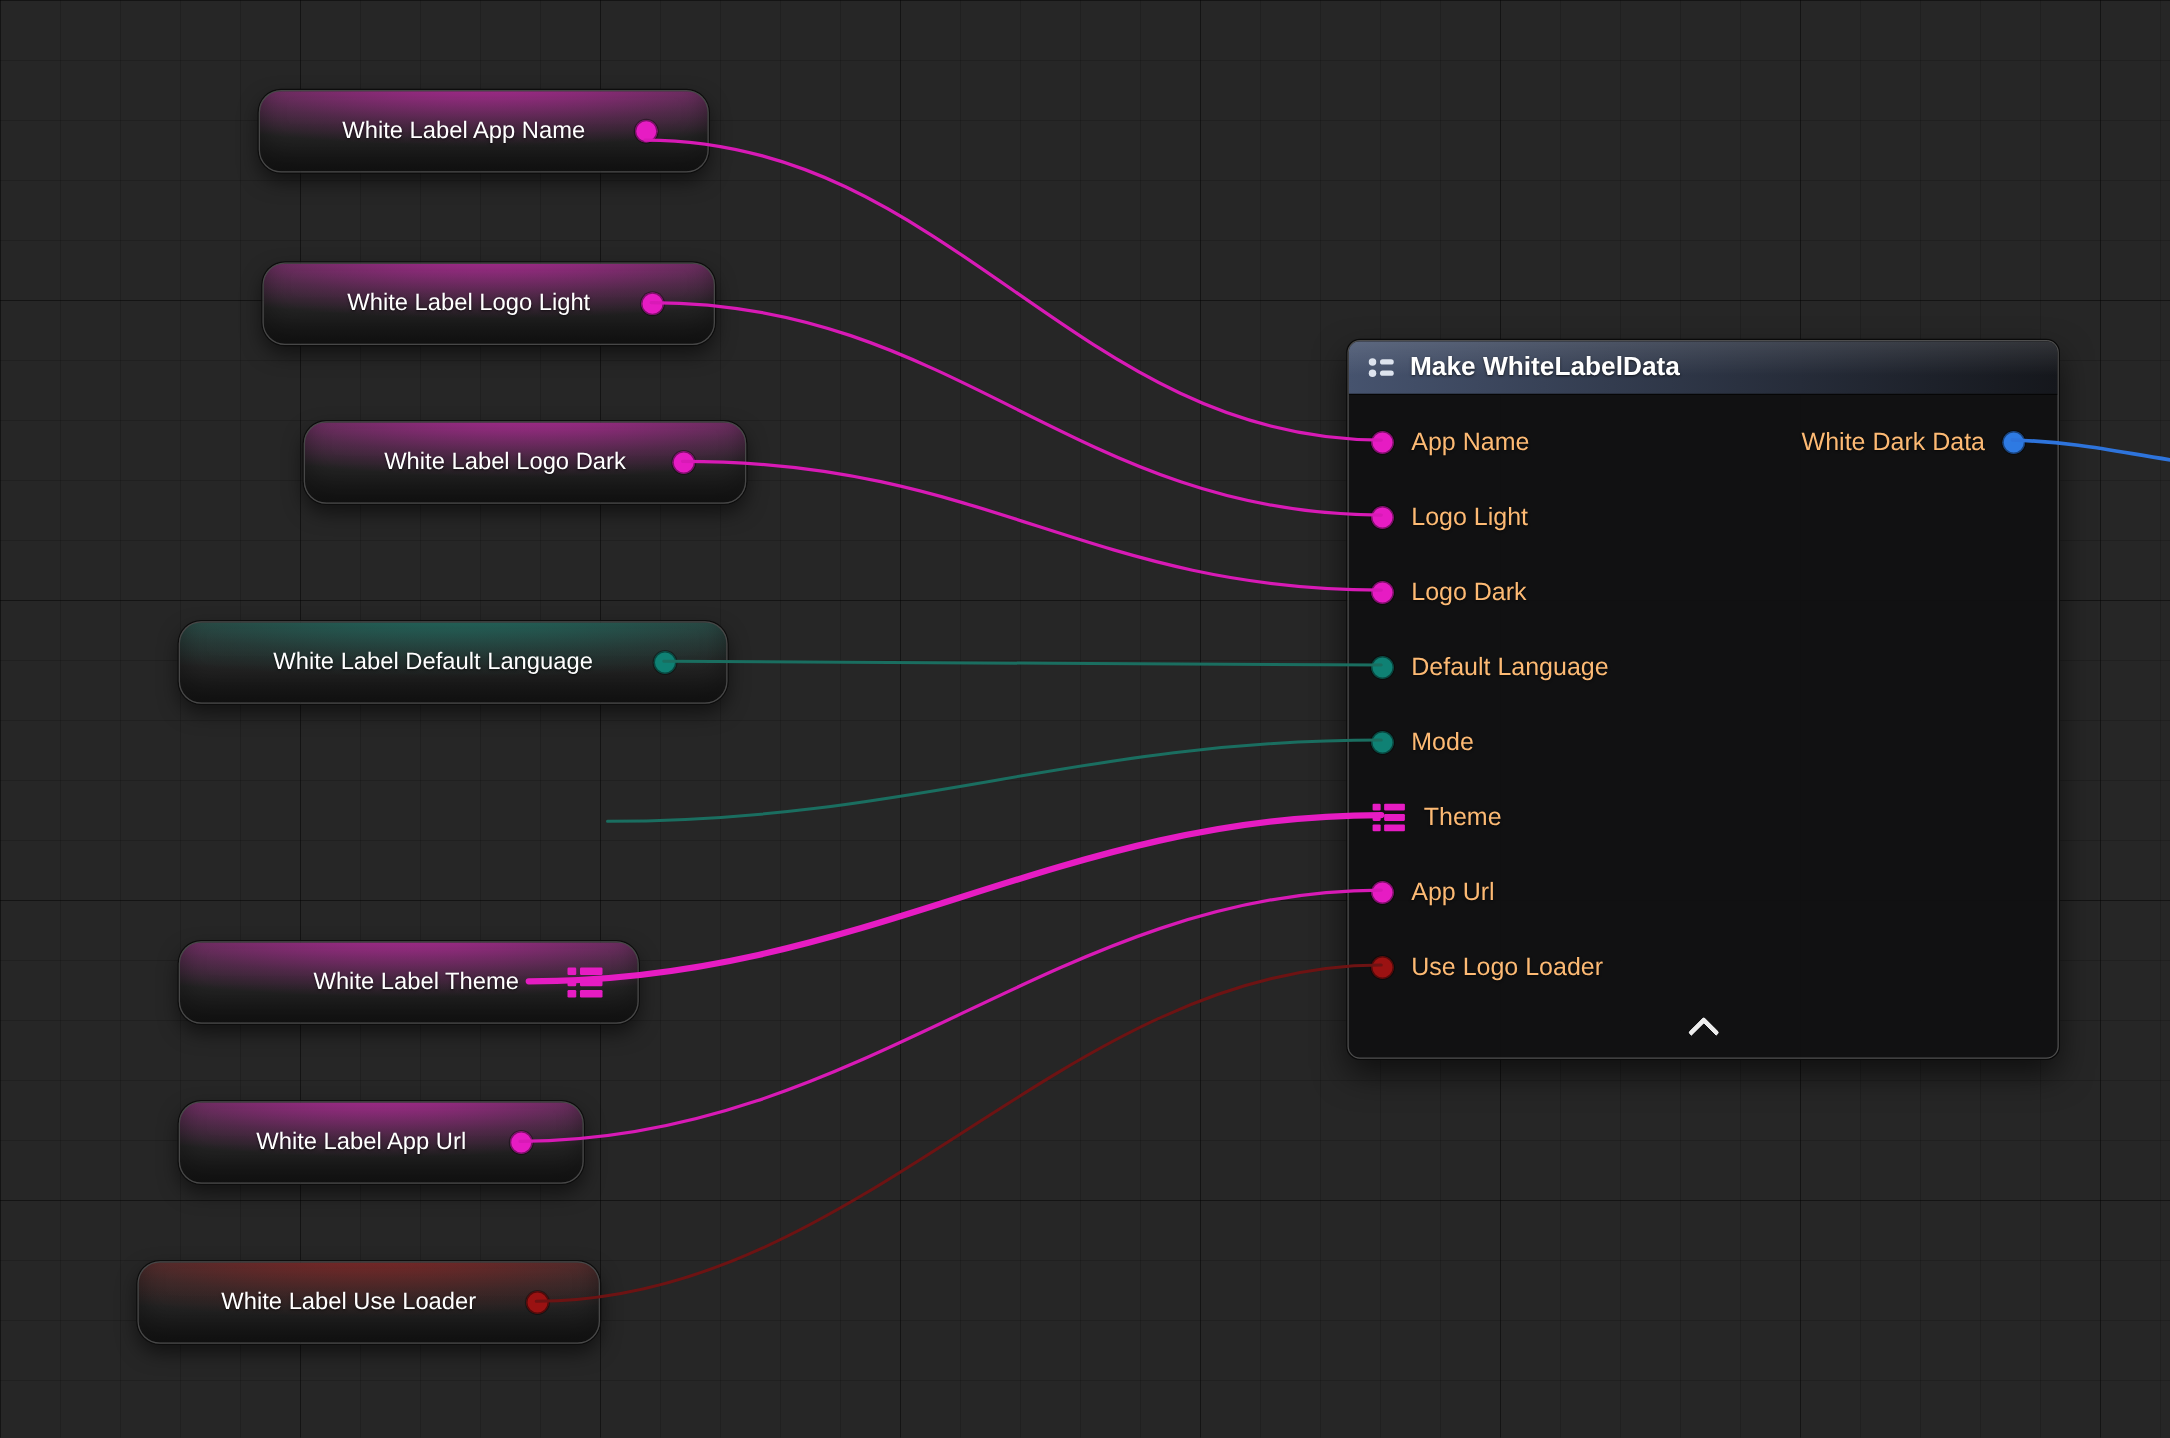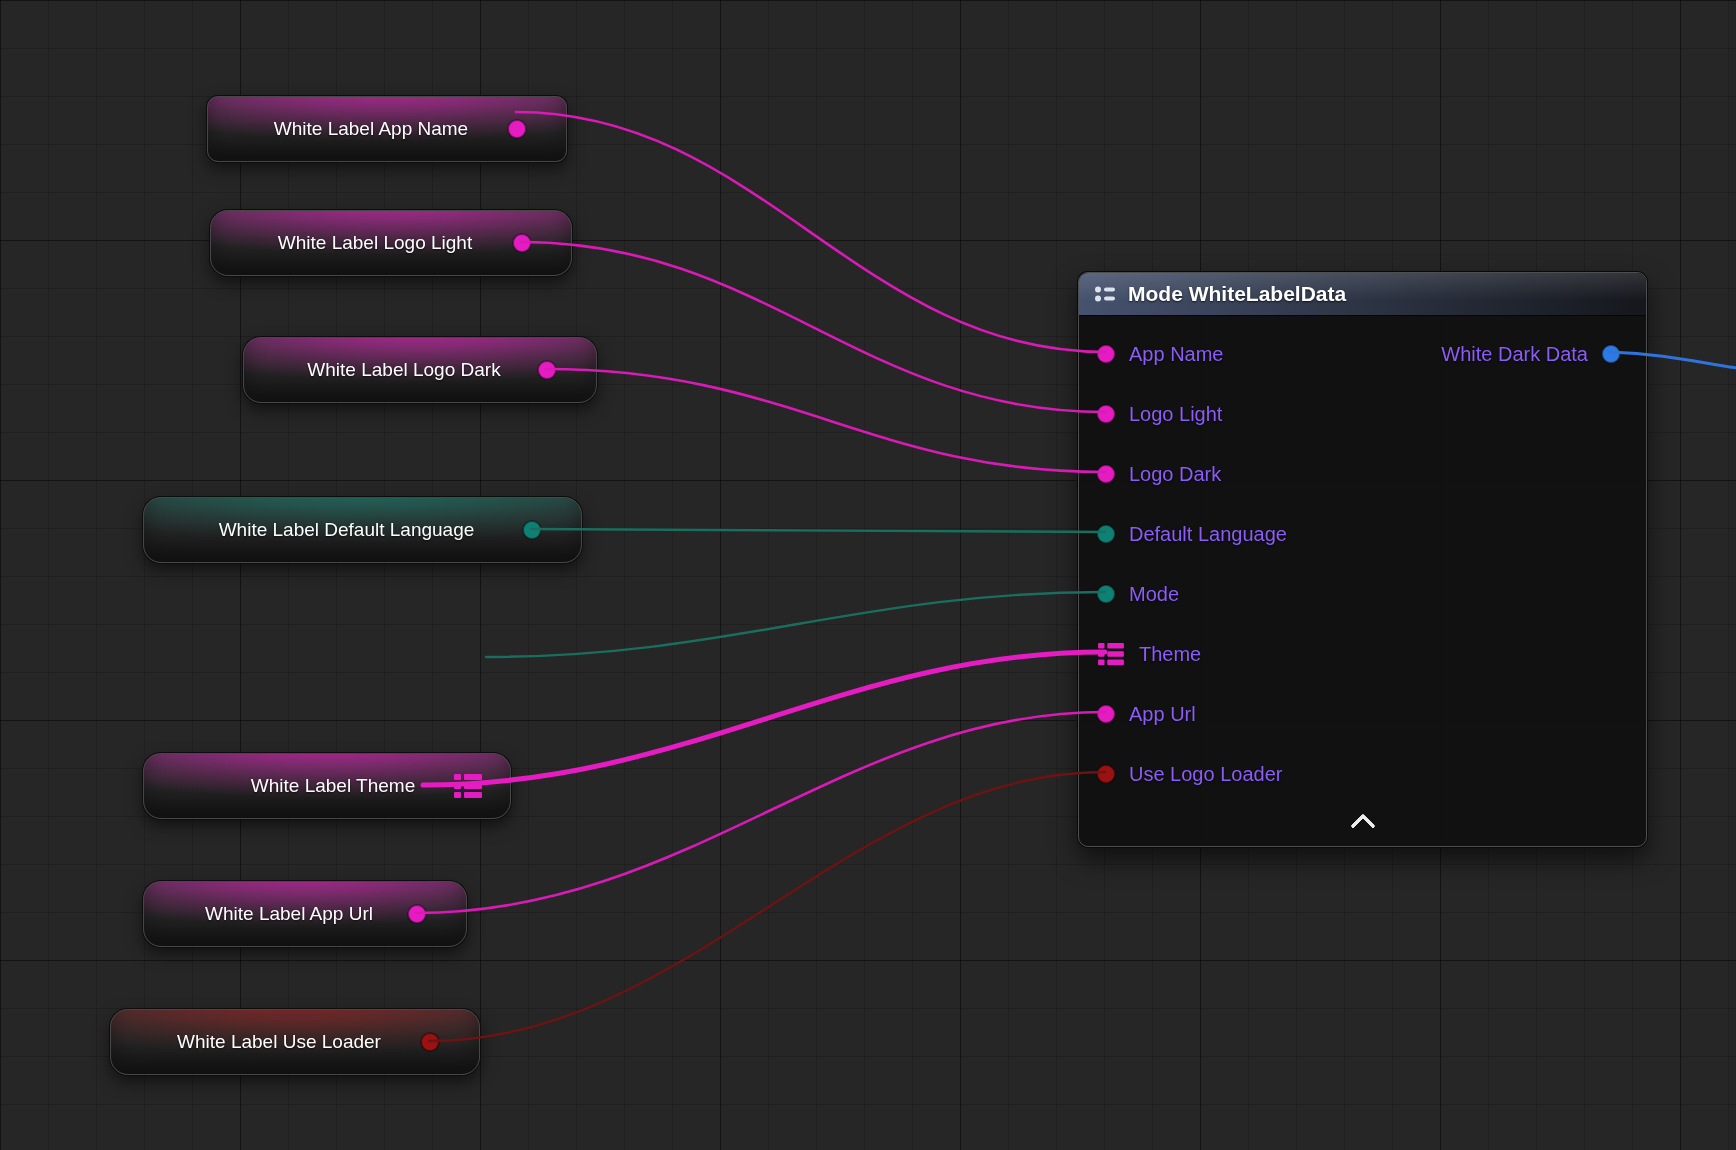--- a/index.html
+++ b/index.html
@@ -84,21 +84,21 @@
       linear-gradient(180deg, rgba(255,255,255,0.12), rgba(255,255,255,0) 65%),
       linear-gradient(90deg,#46536e 0%, #2a3140 55%, #15171c 100%);
     display:flex;align-items:center;gap:10px;padding:0 13px;
     color:#ffffff;font-size:21px;font-weight:bold;
     border-bottom:1px solid #060606;
     text-shadow:0 1px 2px rgba(0,0,0,0.7);
   }
   .make-body{padding-top:8px;position:relative;}
   .pin-row{
     height:60px;display:flex;align-items:center;
-    padding:0 26px 0 18px;color:#8b5cf6;font-size:20px;
+    padding:0 26px 0 18px;color:#fdba74;font-size:20px;
   }
   .pin-row.first{justify-content:space-between;}
   .pin-group{display:flex;align-items:center;gap:14px;}
   .pin-inline{
     display:inline-block;width:18px;height:18px;border-radius:50%;
     box-shadow:inset 0 0 0 1px rgba(0,0,0,0.45), 0 0 0 1px rgba(0,0,0,0.35);
     flex:0 0 auto;
   }
   .pin-inline-grid{display:inline-block;width:28px;height:24px;line-height:0;flex:0 0 auto;}
   .pin-label{white-space:nowrap;text-shadow:0 1px 2px rgba(0,0,0,0.6);}
@@ -111,21 +111,21 @@
     width:14px;height:14px;margin-top:8px;
     border-top:4px solid #ededed;border-left:4px solid #ededed;
     border-radius:2px;transform:rotate(45deg);
   }
 </style>
 </head>
 <body>
 
 <div class="canvas">
 
-  <div class="vnode tint-magenta" style="left:207px;top:96px;width:358px;border-radius:11px;">
+  <div class="vnode tint-magenta" style="left:207px;top:72px;width:358px;">
     <span class="vlabel">White Label App Name</span>
     <span class="pin pin-string"></span>
   </div>
 
   <div class="vnode tint-magenta" style="left:210px;top:210px;width:360px;">
     <span class="vlabel">White Label Logo Light</span>
     <span class="pin pin-string"></span>
   </div>
 
   <div class="vnode tint-magenta" style="left:243px;top:337px;width:352px;">
@@ -166,21 +166,21 @@
   <div class="make-node">
     <div class="make-header">
       <span style="line-height:0;">
         <svg width="26" height="22" viewBox="0 0 26 22">
           <circle cx="6" cy="6.5" r="3" fill="#dde3ee"></circle>
           <rect x="12" y="4.4" width="11" height="4.2" rx="2.1" fill="#dde3ee"></rect>
           <circle cx="6" cy="15.5" r="3" fill="#dde3ee"></circle>
           <rect x="12" y="13.4" width="11" height="4.2" rx="2.1" fill="#dde3ee"></rect>
         </svg>
       </span>
-      <span>Mode WhiteLabelData</span>
+      <span>Make WhiteLabelData</span>
     </div>
 
     <div class="make-body">
       <div class="pin-row first">
         <span class="pin-group">
           <span class="pin-inline pin-string"></span>
           <span class="pin-label">App Name</span>
         </span>
         <span class="pin-group">
           <span class="pin-label">White Dark Data</span>

